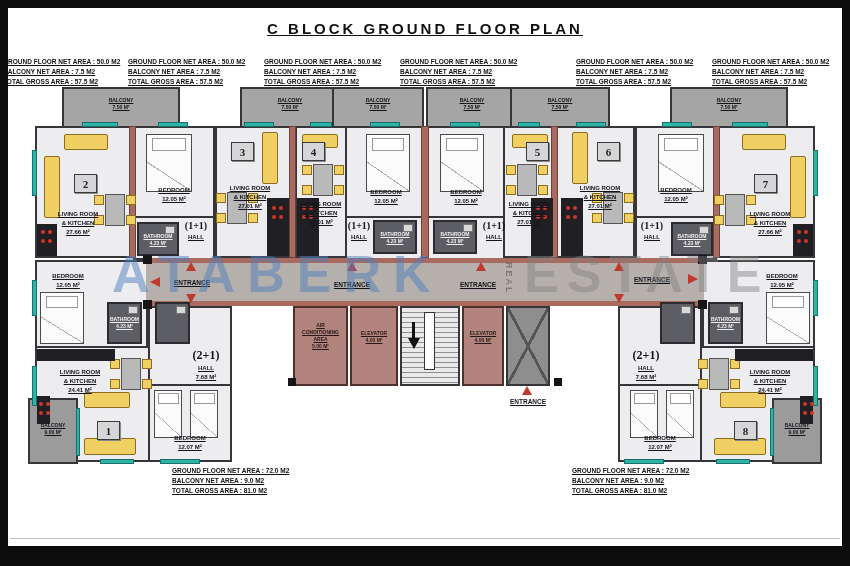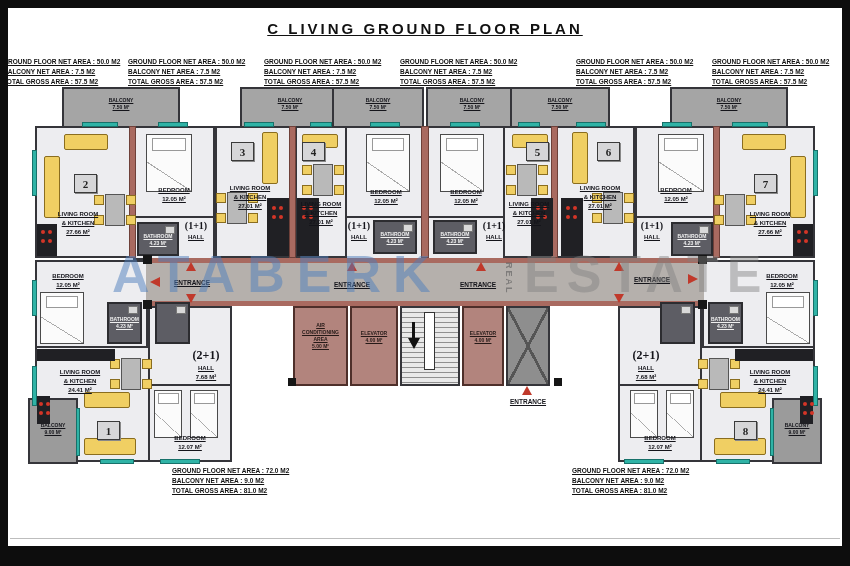--- a/index.html
+++ b/index.html
@@ -61,21 +61,21 @@
   .wm.blue{left:112px;top:244px;font-size:52px;font-weight:bold;letter-spacing:12px;color:rgba(77,126,188,0.5);}
   .wm.gray{left:524px;top:244px;font-size:52px;font-weight:bold;letter-spacing:8px;color:rgba(128,128,128,0.45);}
   .wm.real{left:504px;top:262px;writing-mode:vertical-rl;font-size:9px;letter-spacing:2px;color:rgba(90,90,90,0.6);font-weight:bold;}
   .wm.url{left:0;right:0;text-align:center;top:288px;font-size:44px;letter-spacing:6px;color:rgba(125,125,125,0.5);}
 </style>
 </head>
 <body>
 
 <div class="page">
 
-  <div class="title"><span>C LIVING GROUND FLOOR PLAN</span></div>
+  <div class="title"><span>C BLOCK GROUND FLOOR PLAN</span></div>
 
   <div class="sum" style="left:3px;top:57px;">
     <span>GROUND FLOOR NET AREA : 50.0 M2</span>
     <span>BALCONY NET AREA : 7.5 M2</span>
     <span>TOTAL GROSS AREA : 57.5 M2</span>
   </div>
   <div class="sum" style="left:128px;top:57px;">
     <span>GROUND FLOOR NET AREA : 50.0 M2</span>
     <span>BALCONY NET AREA : 7.5 M2</span>
     <span>TOTAL GROSS AREA : 57.5 M2</span>

